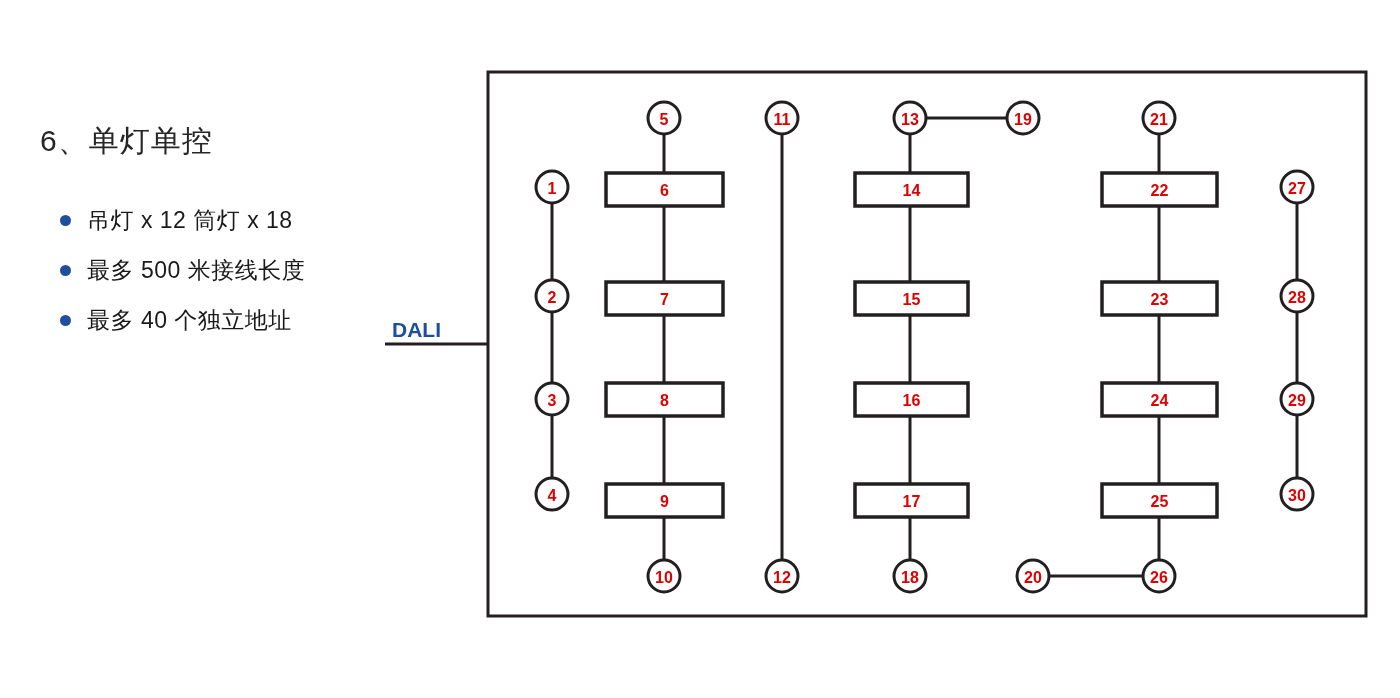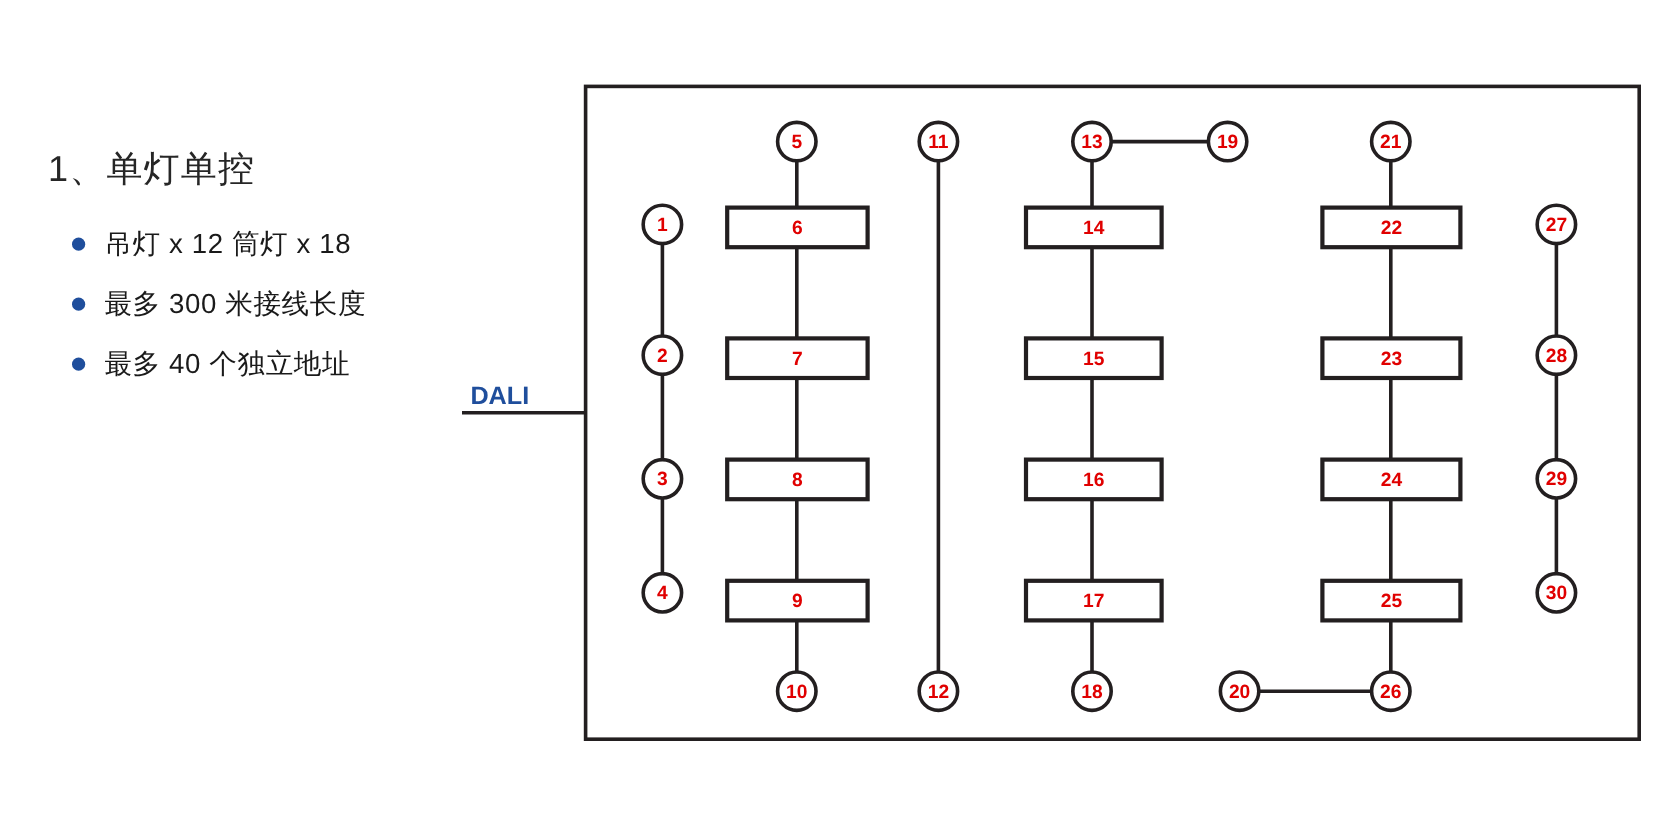--- a/index.html
+++ b/index.html
@@ -12,21 +12,21 @@
   }
   #stage{position:absolute;left:0;top:0;width:1400px;height:698px;}
 
   
   .panel{position:absolute;left:0;top:0;width:470px;height:698px;}
   .panel-title{
     position:absolute;left:40px;top:121px;
     font-size:30px;font-weight:400;color:#262626;
     letter-spacing:1px;white-space:nowrap;
   }
-  .bullets{position:absolute;left:60px;top:178px;}
+  .bullets{position:absolute;left:60px;top:195px;}
   .bullet-row{
     display:flex;align-items:center;
     height:50px;
   }
   .bullet-dot{
     width:11px;height:11px;border-radius:50%;
     background:#1f4e9c;margin-right:16px;flex:0 0 auto;
   }
   .bullet-text{
     font-size:23px;color:#1a1a1a;white-space:nowrap;letter-spacing:.5px;
@@ -52,30 +52,30 @@
     fill:#1f4e9c;font-family:"Liberation Sans","DejaVu Sans",sans-serif;
     font-size:21px;font-weight:700;
   }
 </style>
 </head>
 <body>
 
 <div id="stage">
 
   <div class="panel">
-    <div class="panel-title">1、单灯单控</div>
+    <div class="panel-title">6、单灯单控</div>
 
     <div class="bullets">
       <div class="bullet-row">
         <span class="bullet-dot"></span>
         <span class="bullet-text">吊灯 x 12   筒灯 x 18</span>
       </div>
       <div class="bullet-row">
         <span class="bullet-dot"></span>
-        <span class="bullet-text">最多 300 米接线长度</span>
+        <span class="bullet-text">最多 500 米接线长度</span>
       </div>
       <div class="bullet-row">
         <span class="bullet-dot"></span>
         <span class="bullet-text">最多 40 个独立地址</span>
       </div>
     </div>
   </div>
 
   <div class="diagram">
     <svg width="1400" height="698" viewBox="0 0 1400 698" xmlns="http://www.w3.org/2000/svg">

